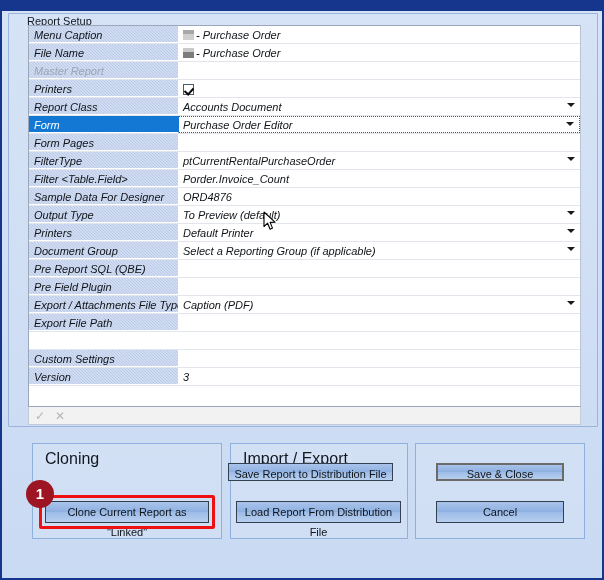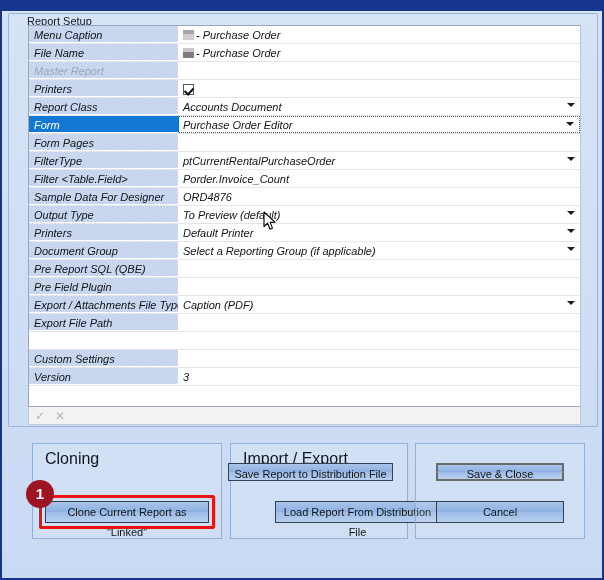--- a/index.html
+++ b/index.html
@@ -223,21 +223,21 @@
     text-align: center;
     line-height: 20px;
     padding: 0;
     cursor: default;
   }
   .btn.thick { border: 2px solid #6b6b6b; line-height: 18px; }
 
   #btn-clone-current { left: 43px; top: 458px; width: 164px; height: 22px; }
   #btn-clone-linked  { left: 43px; top: 496px; width: 164px; height: 22px; }
   #btn-save-dist     { left: 226px; top: 458px; width: 165px; height: 18px; }
-  #btn-load-dist     { left: 234px; top: 496px; width: 165px; height: 22px; margin-left: 39px; }
+  #btn-load-dist     { left: 234px; top: 496px; width: 165px; height: 22px; }
   #btn-save-close    { left: 434px; top: 458px; width: 128px; height: 18px; }
   #btn-cancel        { left: 434px; top: 496px; width: 128px; height: 22px; }
 
   
   #annot-box {
     position: absolute;
     left: 37px; top: 490px;
     width: 176px; height: 34px;
     box-sizing: border-box;
     border: 3px solid #ee1111;

